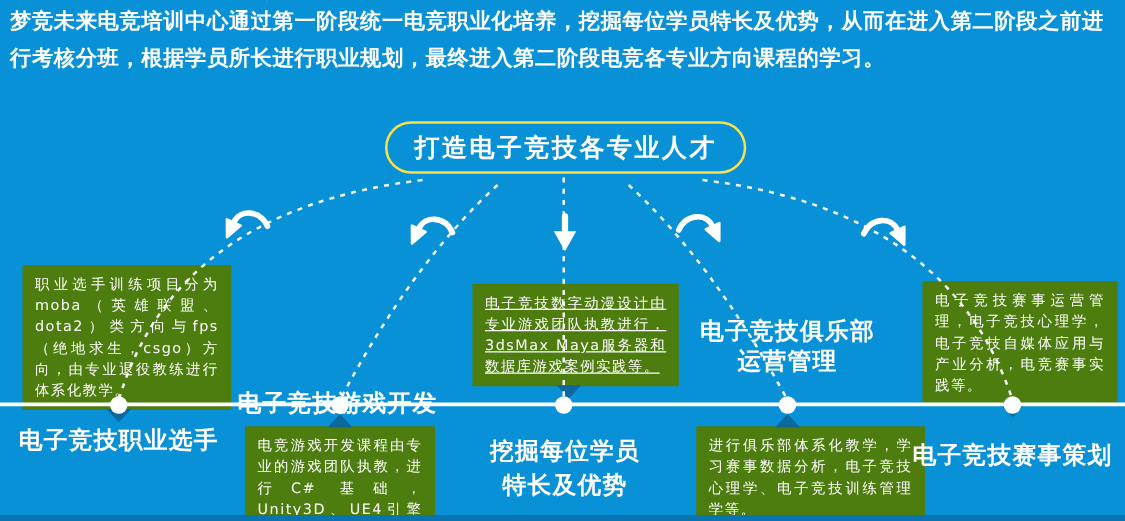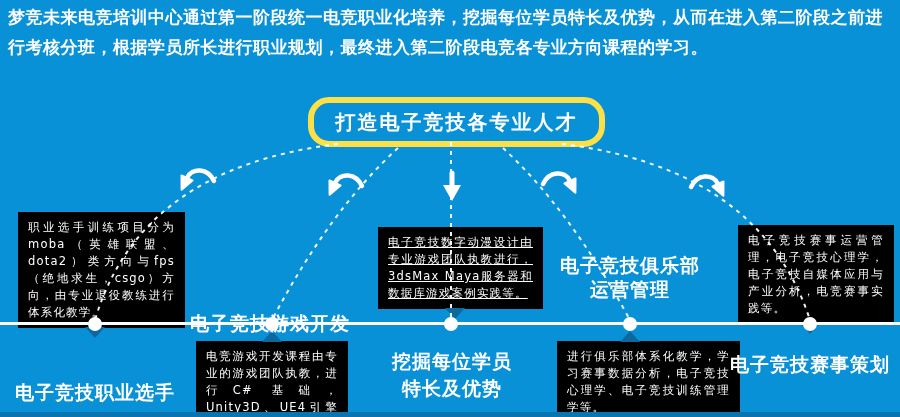--- a/index.html
+++ b/index.html
@@ -9,30 +9,30 @@
     font-family:"DejaVu Sans","Liberation Sans",sans-serif;
   }
   
   .intro{
     position:absolute;left:8px;top:2px;width:886px;margin:0;
     font-size:17px;font-weight:700;line-height:30px;letter-spacing:.5px;
   }
   
   .pill{
     position:absolute;left:308px;top:97px;width:285px;height:38px;
-    border:6px solid #fde047;border-radius:21px;
+    border:2px solid #fde047;border-radius:21px;
     display:flex;align-items:center;justify-content:center;
     font-size:20px;font-weight:700;letter-spacing:2px;
   }
   
   .timeline{position:absolute;left:0;top:322px;width:900px;height:3px;background:#fff;}
   .dot{position:absolute;top:317px;width:14px;height:14px;border-radius:50%;background:#fff;}
   
   .bubble{
-    position:absolute;background:#000000;color:#fff;
+    position:absolute;background:#4d7c0f;color:#fff;
     font-size:11.5px;line-height:17px;letter-spacing:1.2px;
     padding:7px 10px;text-align:justify;box-sizing:border-box;
   }
   .bubble p{margin:0;}
   .caret{position:absolute;width:0;height:0;border-left:10px solid transparent;border-right:10px solid transparent;}
   .caret-down{bottom:-10px;border-top:11px solid #0d689e;}
   .caret-up{top:-10px;border-bottom:11px solid #0d689e;}
   
   .track-label{
     position:absolute;font-weight:700;font-size:19px;line-height:25px;
@@ -72,21 +72,21 @@
   <div class="bubble" style="left:557px;top:341px;width:183px;min-height:60px;">
     <p>进行俱乐部体系化教学，学习赛事数据分析，电子竞技心理学、电子竞技训练管理学等。</p>
     <span class="caret caret-up" style="left:63px;"></span>
   </div>
 
   <div class="bubble" style="left:738px;top:225px;width:156px;min-height:78px;">
     <p>电子竞技赛事运营管理，电子竞技心理学，电子竞技自媒体应用与产业分析，电竞赛事实践等。</p>
     <span class="caret caret-down" style="left:62px;"></span>
   </div>
 
-  <div class="track-label" style="left:10px;top:340px;width:170px;margin-top:40px;">电子竞技职业选手</div>
+  <div class="track-label" style="left:10px;top:340px;width:170px;">电子竞技职业选手</div>
   <div class="track-label" style="left:185px;top:283px;width:170px;margin-top:28px;">电子竞技游戏开发</div>
   <div class="track-label" style="left:387px;top:348px;width:130px;line-height:27px;">挖掘每位学员特长及优势</div>
   <div class="track-label" style="left:560px;top:253px;width:140px;line-height:24px;">电子竞技俱乐部运营管理</div>
   <div class="track-label" style="left:725px;top:352px;width:170px;">电子竞技赛事策划</div>
 
   <div class="timeline"></div>
   <div class="dot" style="left:88px;"></div>
   <div class="dot" style="left:265px;"></div>
   <div class="dot" style="left:444px;"></div>
   <div class="dot" style="left:623px;"></div>

